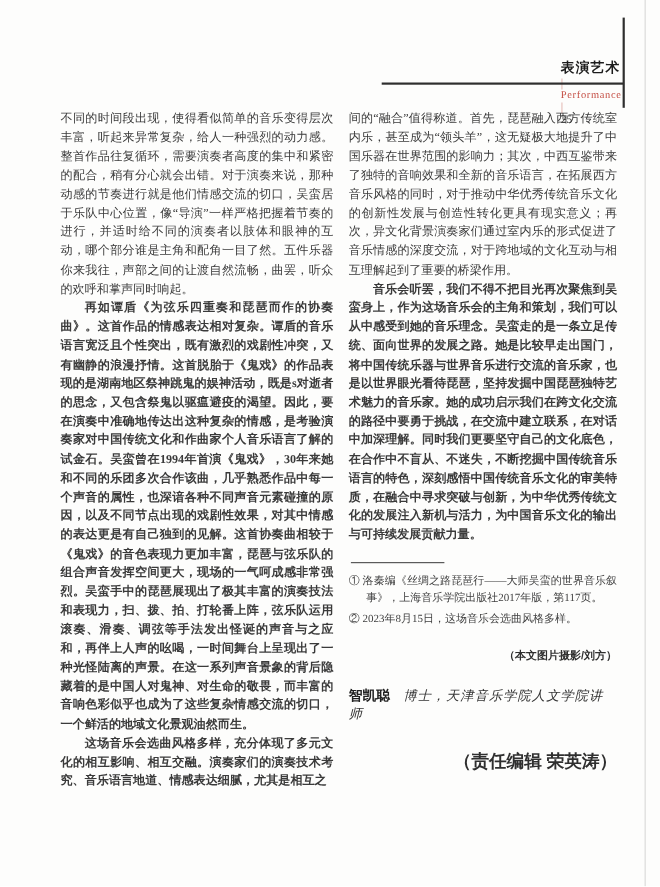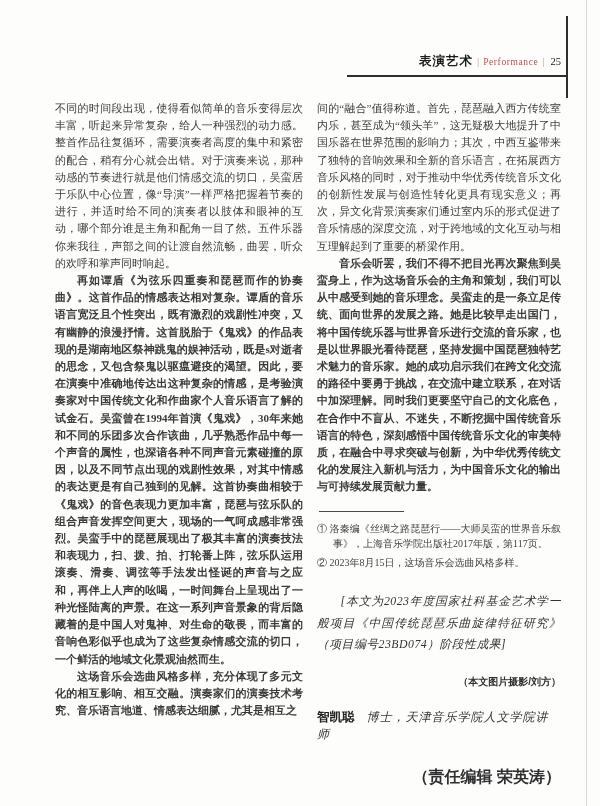--- a/index.html
+++ b/index.html
@@ -9,21 +9,21 @@
     font-family:"Liberation Serif","DejaVu Serif",serif;
     color:#3a3a3a;
   }
   .page-edge-right {
     position:absolute; top:0; right:13px; width:1px; height:806px;
     background:#d8d8d8;
   }
   
   .header-text {
     position:absolute; top:53px; right:39px;
-    display:flex; align-items:baseline; white-space:nowrap;
+    display:flex; align-items:baseline; white-space:nowrap;flex-direction:column;
   }
   .section-cn {
     font-family:"Liberation Sans","DejaVu Sans",sans-serif;
     font-weight:bold; font-size:12.5px; color:#1c1c1c; letter-spacing:1px;
   }
   .header-sep { color:#d6958d; font-size:11px; margin:0 4px; font-weight:normal; }
   .section-en {
     color:#c44e44; font-size:9.5px; letter-spacing:0.6px;
     font-family:"Liberation Serif","DejaVu Serif",serif;
   }
@@ -109,21 +109,20 @@
   <section class="col col-right">
     <p>间的“融合”值得称道。首先，琵琶融入西方传统室内乐，甚至成为“领头羊”，这无疑极大地提升了中国乐器在世界范围的影响力；其次，中西互鉴带来了独特的音响效果和全新的音乐语言，在拓展西方音乐风格的同时，对于推动中华优秀传统音乐文化的创新性发展与创造性转化更具有现实意义；再次，异文化背景演奏家们通过室内乐的形式促进了音乐情感的深度交流，对于跨地域的文化互动与相互理解起到了重要的桥梁作用。</p>
     <p class="indent">音乐会听罢，我们不得不把目光再次聚焦到吴蛮身上，作为这场音乐会的主角和策划，我们可以从中感受到她的音乐理念。吴蛮走的是一条立足传统、面向世界的发展之路。她是比较早走出国门，将中国传统乐器与世界音乐进行交流的音乐家，也是以世界眼光看待琵琶，坚持发掘中国琵琶独特艺术魅力的音乐家。她的成功启示我们在跨文化交流的路径中要勇于挑战，在交流中建立联系，在对话中加深理解。同时我们更要坚守自己的文化底色，在合作中不盲从、不迷失，不断挖掘中国传统音乐语言的特色，深刻感悟中国传统音乐文化的审美特质，在融合中寻求突破与创新，为中华优秀传统文化的发展注入新机与活力，为中国音乐文化的输出与可持续发展贡献力量。</p>
 
     <div class="footnote-divider"></div>
     <div>
       <p class="footnote">① 洛秦编《丝绸之路琵琶行——大师吴蛮的世界音乐叙事》，上海音乐学院出版社2017年版，第117页。</p>
       <p class="footnote">② 2023年8月15日，这场音乐会选曲风格多样。</p>
     </div>
 
-    <p class="funding-note">[本文为2023年度国家社科基金艺术学一般项目《中国传统琵琶乐曲旋律特征研究》（项目编号23BD074）阶段性成果]</p>
 
     <p class="photo-credit">（本文图片摄影/刘方）</p>
 
     <p class="author-line">
       <span class="author-name">智凯聪</span>
       <span class="author-bio">博士，天津音乐学院人文学院讲师</span>
     </p>
 
     <p class="editor-note">（责任编辑 荣英涛）</p>
   </section>

